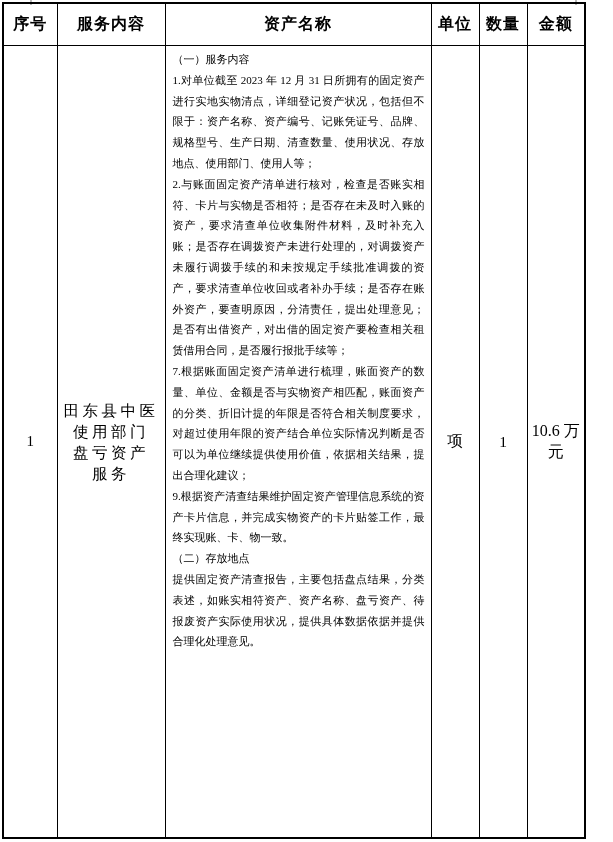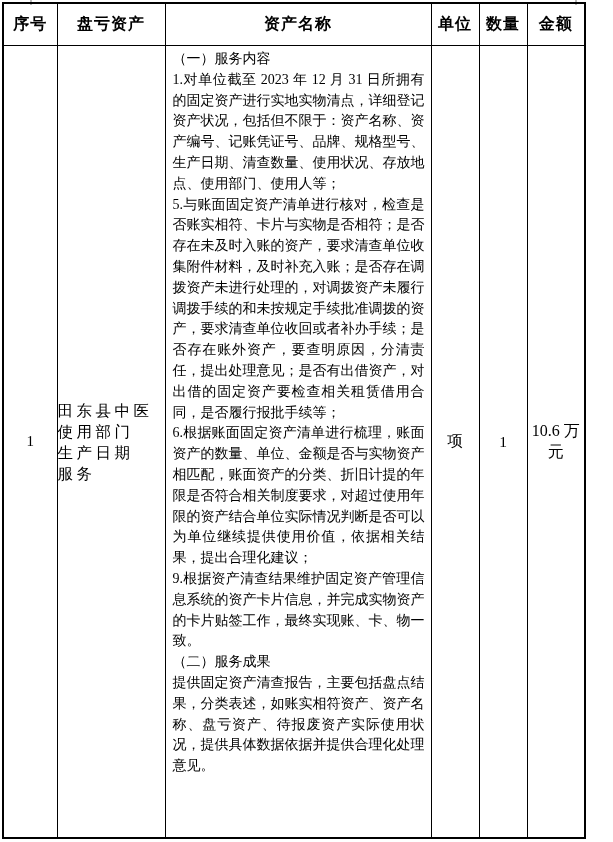--- a/index.html
+++ b/index.html
@@ -62,27 +62,27 @@
   td.cell-seq {
     font-size: 15px;
   }
   td.cell-name {
     font-size: 15.5px;
   }
   .name-block {
     line-height: 21px;
     letter-spacing: 3.5px;
   }
-  .name-line { text-align: left; font-family: Liberation Serif, serif; }
+  .name-line { text-align: center; font-family: Liberation Serif, serif; }
 
   td.cell-content {
     vertical-align: top;
     text-align: justify;
     padding: 3px 6px 0 7px;
-    font-size: 14px;
+    font-size: 11px;
     line-height: 20.8px;
     margin-top: 32px;
   }
   td.cell-content p {
     margin: 0;
     text-align: justify;
   }
   td.cell-unit, td.cell-qty {
     font-size: 15.5px;
   }
@@ -104,45 +104,45 @@
       <col class="c1">
         <col class="c2">
         <col class="c3">
         <col class="c4">
         <col class="c5">
         <col class="c6">
     </colgroup>
     <thead>
       <tr>
         <th>序号</th>
-        <th>盘亏资产</th>
+        <th>服务内容</th>
         <th>资产名称</th>
         <th>单位</th>
         <th>数量</th>
         <th>金额</th>
       </tr>
     </thead>
     <tbody>
       <tr>
         <td class="cell-seq">1</td>
         <td class="cell-name">
           <div class="name-block">
             <div class="name-line">田东县中医</div>
             <div class="name-line">使用部门</div>
-            <div class="name-line">生产日期</div>
+            <div class="name-line">盘亏资产</div>
             <div class="name-line">服务</div>
           </div>
         </td>
         <td class="cell-content">
           <p>（一）服务内容</p>
           <p>1.对单位截至 2023 年 12 月 31 日所拥有的固定资产进行实地实物清点，详细登记资产状况，包括但不限于：资产名称、资产编号、记账凭证号、品牌、规格型号、生产日期、清查数量、使用状况、存放地点、使用部门、使用人等；</p>
-          <p>5.与账面固定资产清单进行核对，检查是否账实相符、卡片与实物是否相符；是否存在未及时入账的资产，要求清查单位收集附件材料，及时补充入账；是否存在调拨资产未进行处理的，对调拨资产未履行调拨手续的和未按规定手续批准调拨的资产，要求清查单位收回或者补办手续；是否存在账外资产，要查明原因，分清责任，提出处理意见；是否有出借资产，对出借的固定资产要检查相关租赁借用合同，是否履行报批手续等；</p>
-          <p>6.根据账面固定资产清单进行梳理，账面资产的数量、单位、金额是否与实物资产相匹配，账面资产的分类、折旧计提的年限是否符合相关制度要求，对超过使用年限的资产结合单位实际情况判断是否可以为单位继续提供使用价值，依据相关结果，提出合理化建议；</p>
+          <p>2.与账面固定资产清单进行核对，检查是否账实相符、卡片与实物是否相符；是否存在未及时入账的资产，要求清查单位收集附件材料，及时补充入账；是否存在调拨资产未进行处理的，对调拨资产未履行调拨手续的和未按规定手续批准调拨的资产，要求清查单位收回或者补办手续；是否存在账外资产，要查明原因，分清责任，提出处理意见；是否有出借资产，对出借的固定资产要检查相关租赁借用合同，是否履行报批手续等；</p>
+          <p>7.根据账面固定资产清单进行梳理，账面资产的数量、单位、金额是否与实物资产相匹配，账面资产的分类、折旧计提的年限是否符合相关制度要求，对超过使用年限的资产结合单位实际情况判断是否可以为单位继续提供使用价值，依据相关结果，提出合理化建议；</p>
           <p>9.根据资产清查结果维护固定资产管理信息系统的资产卡片信息，并完成实物资产的卡片贴签工作，最终实现账、卡、物一致。</p>
-          <p>（二）服务成果</p>
+          <p>（二）存放地点</p>
           <p>提供固定资产清查报告，主要包括盘点结果，分类表述，如账实相符资产、资产名称、盘亏资产、待报废资产实际使用状况，提供具体数据依据并提供合理化处理意见。</p>
         </td>
         <td class="cell-unit">项</td>
         <td class="cell-qty">1</td>
         <td class="cell-amount">10.6 万元</td>
       </tr>
     </tbody>
   </table>
 
 </div>

